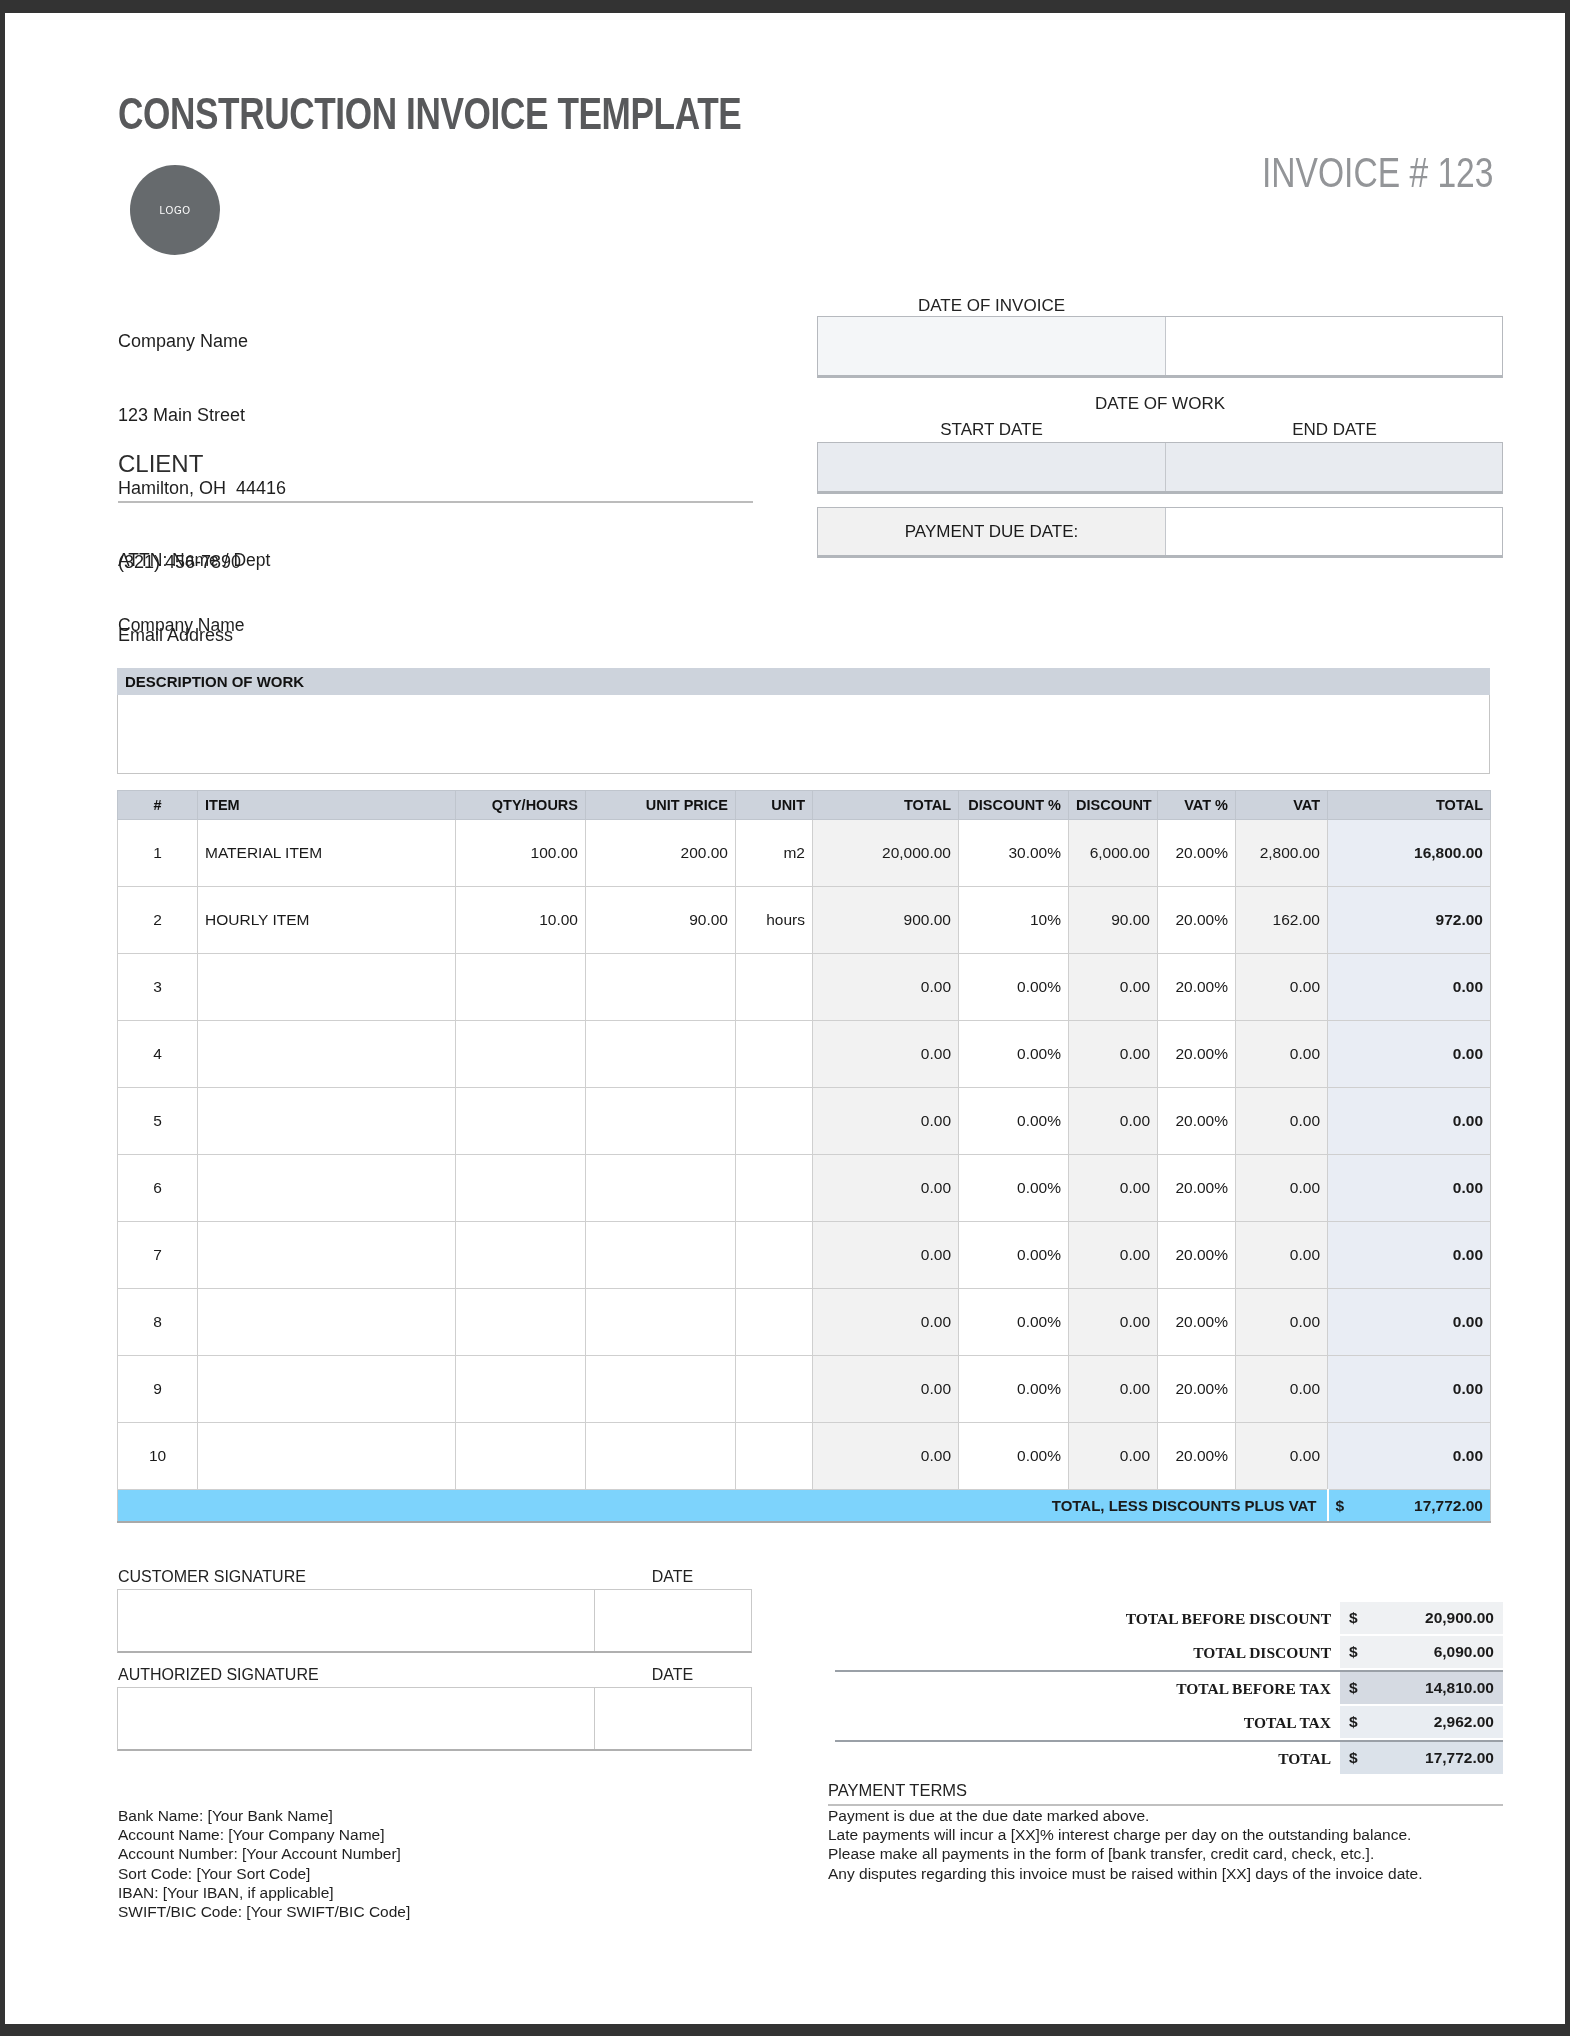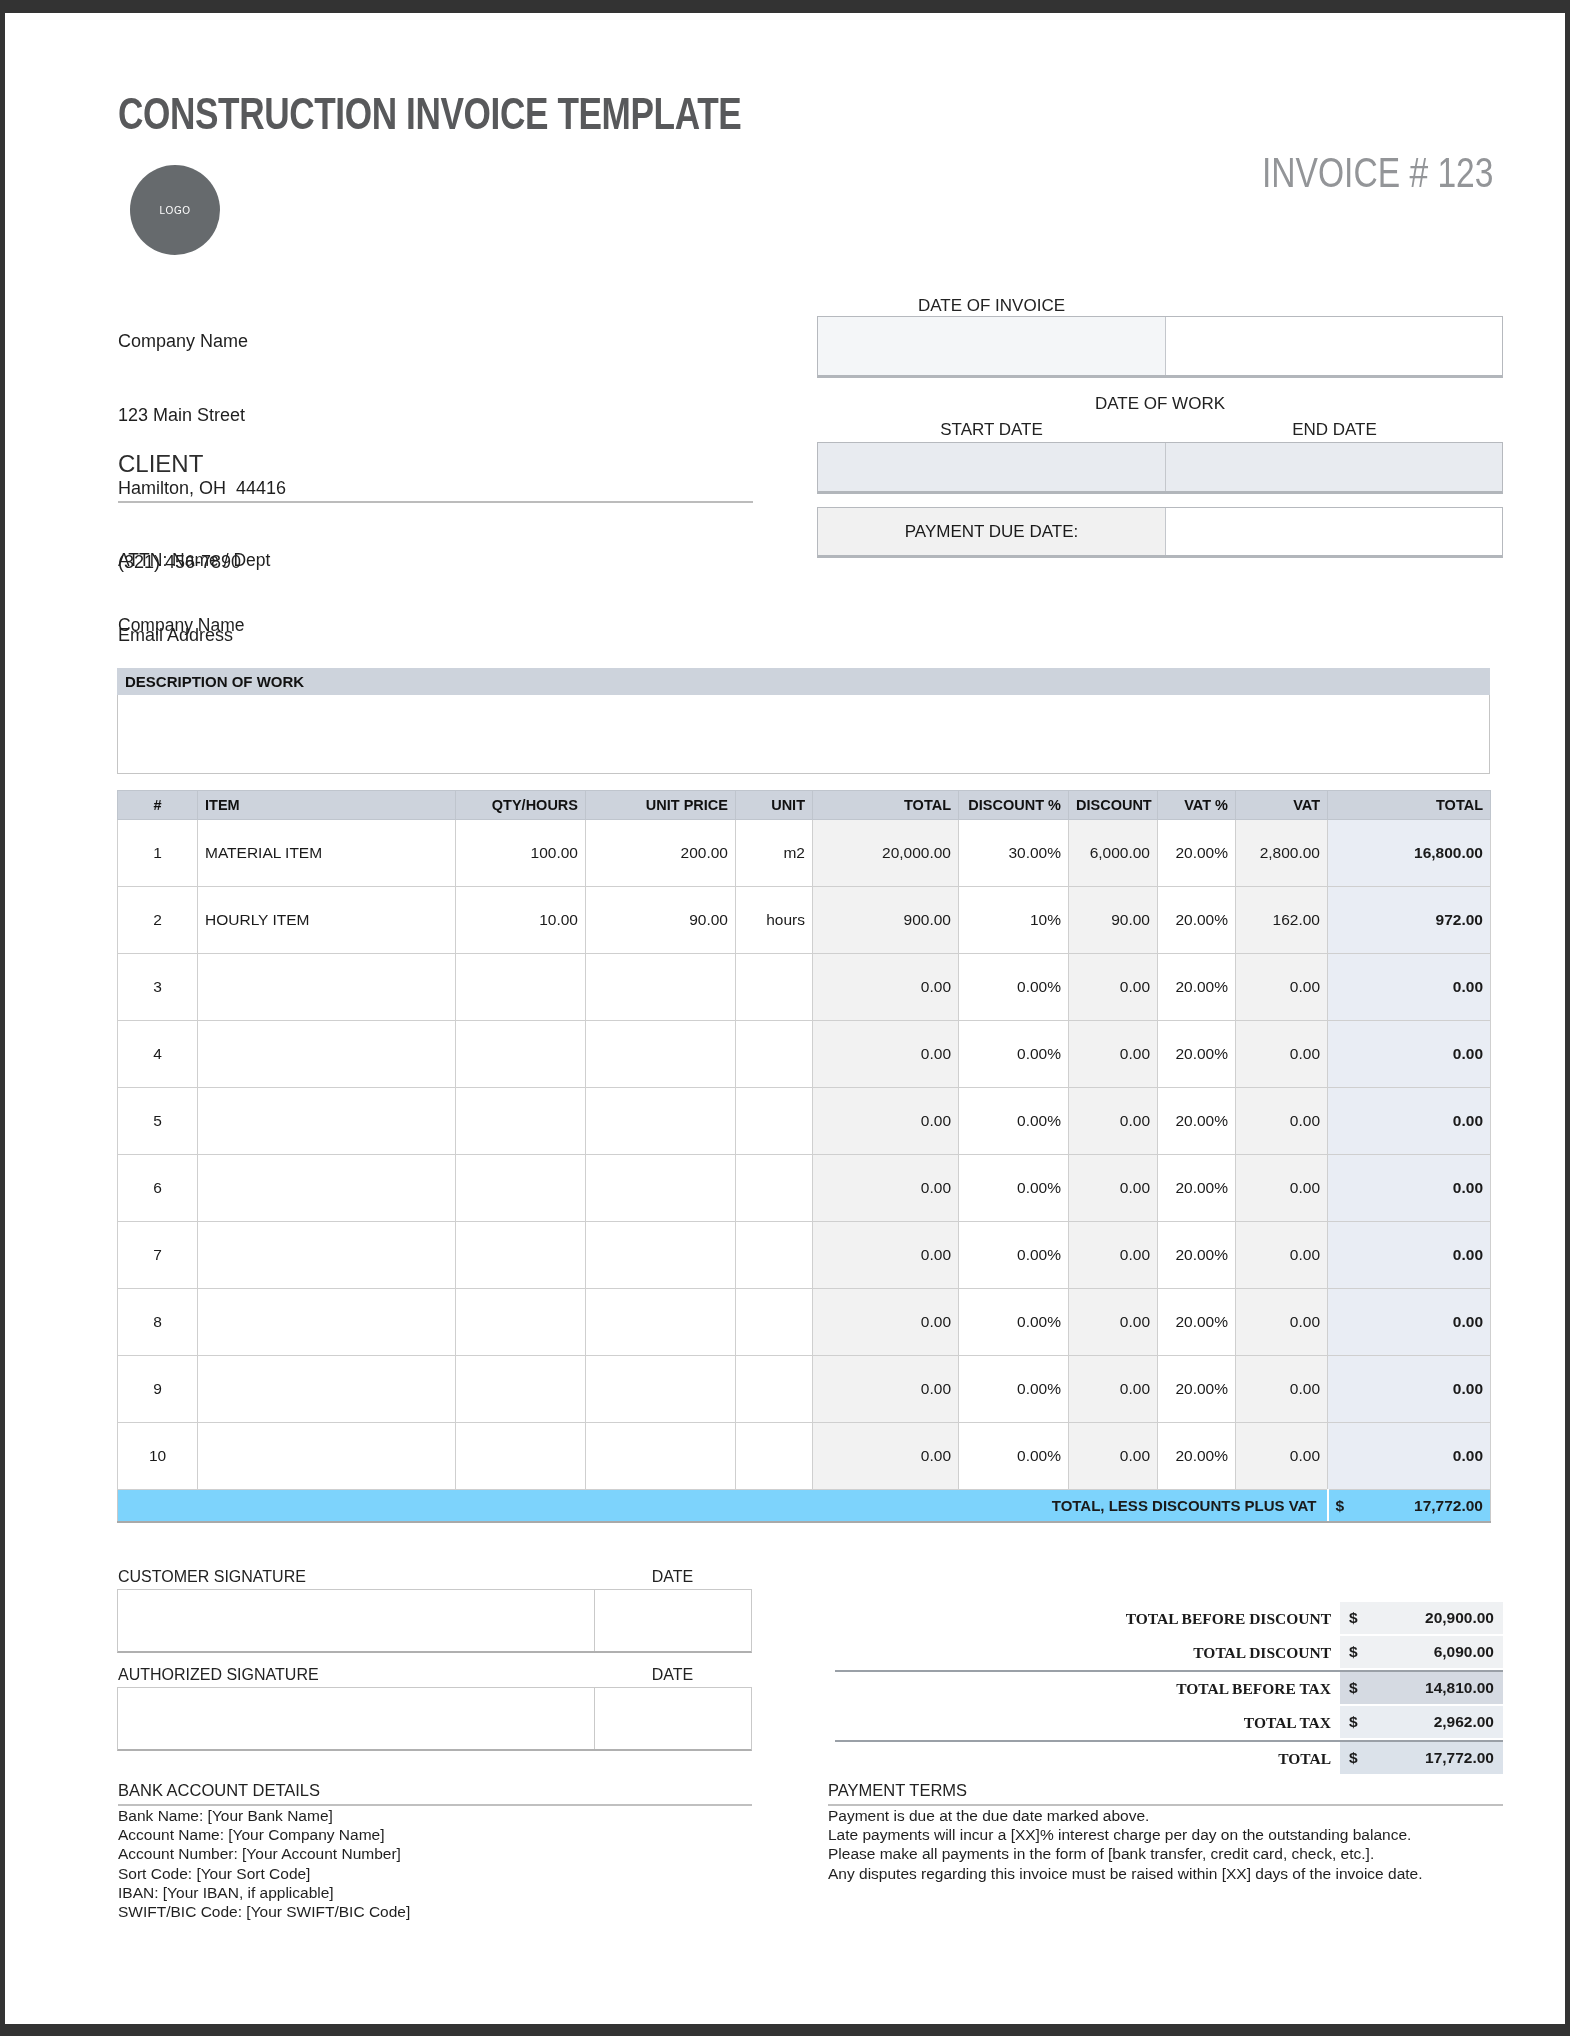--- a/index.html
+++ b/index.html
@@ -391,21 +391,20 @@
     </div>
     <div class="sum-row sep">
       <div class="sum-label">TOTAL</div>
       <div class="sum-value sv-5">
         <span>$</span>
         <span class="amt">17,772.00</span>
       </div>
     </div>
   </div>
 
-  <div class="abs block-heading bank-heading">BANK ACCOUNT DETAILS</div>
   <div class="abs bank-lines">
     <div>Bank Name: [Your Bank Name]</div>
     <div>Account Name: [Your Company Name]</div>
     <div>Account Number: [Your Account Number]</div>
     <div>Sort Code: [Your Sort Code]</div>
     <div>IBAN: [Your IBAN, if applicable]</div>
     <div>SWIFT/BIC Code: [Your SWIFT/BIC Code]</div>
   </div>
 
   <div class="abs block-heading terms-heading">PAYMENT TERMS</div>

